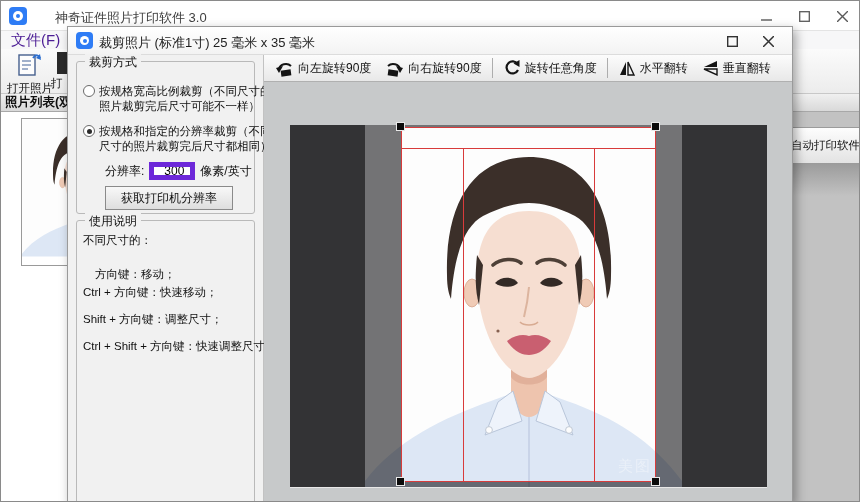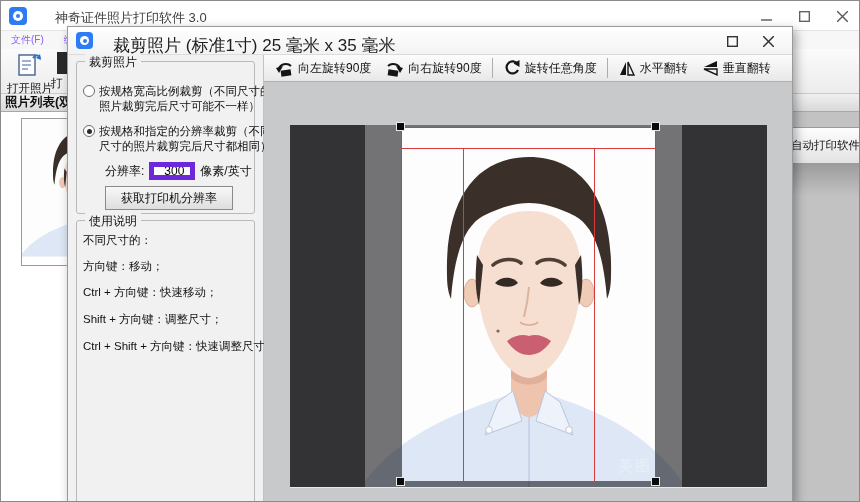--- a/index.html
+++ b/index.html
@@ -15,21 +15,21 @@
   .app-icon .cam { width:10px; height:10px; border-radius:50%; background:#fff; position:relative; }
   .app-icon .cam::after { content:""; position:absolute; left:3px; top:3px; width:4px; height:4px;
               border-radius:50%; background:#2e7cf5; }
   .main-title { position:absolute; left:32px; top:8px; font-size:13px; color:#3f3f3f; white-space:nowrap;margin-left:22px; }
   .winbtns { position:absolute; right:0; top:0; height:30px; display:flex; }
   .winbtn { width:38px; height:30px; display:flex; align-items:center; justify-content:center; }
   .winbtn svg { display:block; }
 
   .menubar { position:absolute; left:0; top:30px; width:860px; height:18px; background:#f7f7f8;
              display:flex; align-items:center; }
-  .menu-item { font-size:10px; color:#8b5cf6; padding:0 10px; white-space:nowrap; }
+  .menu-item { font-size:15px; color:#4c1d95; padding:0 10px; white-space:nowrap; }
 
   .main-toolbar { position:absolute; left:0; top:48px; width:860px; height:45px;
                   background:linear-gradient(#fbfbfb,#ececec); border-bottom:1px solid #c8c8c8; }
   .tool-open { position:absolute; left:6px; top:3px; width:44px; height:40px; text-align:center; }
   .tool-open .lbl { font-size:11.5px; color:#111; margin-top:1px; white-space:nowrap; }
   .tool-print { position:absolute; left:50px; top:3px; width:44px; height:40px; text-align:left; }
   .tool-print .icon2 { width:20px; height:22px; background:#2a2a2a; margin-left:6px; }
   .tool-print .lbl { font-size:11.5px; color:#111; margin-top:2px; white-space:nowrap; }
 
   .panel-header { position:absolute; left:0; top:93px; width:860px; height:18px;
@@ -53,21 +53,21 @@
   
   .dialog { position:absolute; left:66px; top:25px; width:726px; height:477px; background:#f0f0f0;
             border:1px solid #9a9a9a; box-shadow:3px 4px 10px rgba(0,0,0,0.35); overflow:hidden; }
   .dlg-titlebar { position:absolute; left:0; top:0; width:726px; height:28px;
                   background:linear-gradient(#ffffff,#f3f3f3); border-bottom:1px solid #dcdcdc; }
   .dlg-icon { position:absolute; left:8px; top:5px; width:17px; height:17px; border-radius:4px;
               background:#2e7cf5; display:flex; align-items:center; justify-content:center; }
   .dlg-icon .cam { width:9px; height:9px; border-radius:50%; background:#fff; position:relative; }
   .dlg-icon .cam::after { content:""; position:absolute; left:2.5px; top:2.5px; width:4px; height:4px;
               border-radius:50%; background:#2e7cf5; }
-  .dlg-title { position:absolute; left:31px; top:7px; font-size:17px; color:#1d1d1d; white-space:nowrap;margin-left:14px; }
+  .dlg-title { position:absolute; left:31px; top:7px; font-size:13px; color:#1d1d1d; white-space:nowrap; }
   .dlg-btns { position:absolute; right:8px; top:0; height:28px; display:flex; }
   .dlg-btn { width:36px; height:28px; display:flex; align-items:center; justify-content:center; }
 
   .dlg-left { position:absolute; left:0; top:28px; width:196px; height:449px; background:#f1f1f1;
               border-right:1px solid #c2c2c2; }
   .groupbox { position:absolute; left:8px; border:1px solid #b9b9b9; border-radius:3px; }
   .gb1 { top:6px; width:179px; height:153px; }
   .gb2 { top:165px; width:179px; height:290px; }
   .gb-legend { position:absolute; left:8px; top:-8px; background:#f1f1f1; padding:0 4px;
                font-size:12px; color:#111; white-space:nowrap; }
@@ -191,21 +191,21 @@
           <svg width="11" height="11">
               <path d="M0 0 L11 11 M11 0 L0 11" stroke="#333" stroke-width="1.5"></path>
             </svg>
         </div>
       </div>
     </div>
 
     <div class="dlg-left">
 
       <div class="groupbox gb1">
-        <div class="gb-legend">裁剪照片</div>
+        <div class="gb-legend">裁剪方式</div>
 
         <div class="radio-row" style="top:22px;">
           <div class="radio"></div>
           <div class="radio-text">
             <div>按规格宽高比例裁剪（不同尺寸的</div>
             <div>照片裁剪完后尺寸可能不一样）</div>
           </div>
         </div>
 
         <div class="radio-row" style="top:62px;">
@@ -221,21 +221,21 @@
           <input class="res-input" value="300" style="">
           <span>像素/英寸</span>
         </div>
 
         <div class="printer-btn">获取打印机分辨率</div>
       </div>
 
       <div class="groupbox gb2">
         <div class="gb-legend">使用说明</div>
         <div class="help-line" style="top:12px;">不同尺寸的：</div>
-        <div class="help-line" style="top:38px;">方向键：移动；</div>
+        <div class="help-line" style="top:46px;margin-left:12px;">方向键：移动；</div>
         <div class="help-line" style="top:64px;">Ctrl + 方向键：快速移动；</div>
         <div class="help-line" style="top:91px;">Shift + 方向键：调整尺寸；</div>
         <div class="help-line" style="top:118px;">Ctrl + Shift + 方向键：快速调整尺寸。</div>
       </div>
     </div>
 
     <div class="dlg-right">
 
       <div class="dlg-toolbar">
         <div class="tbtn">

